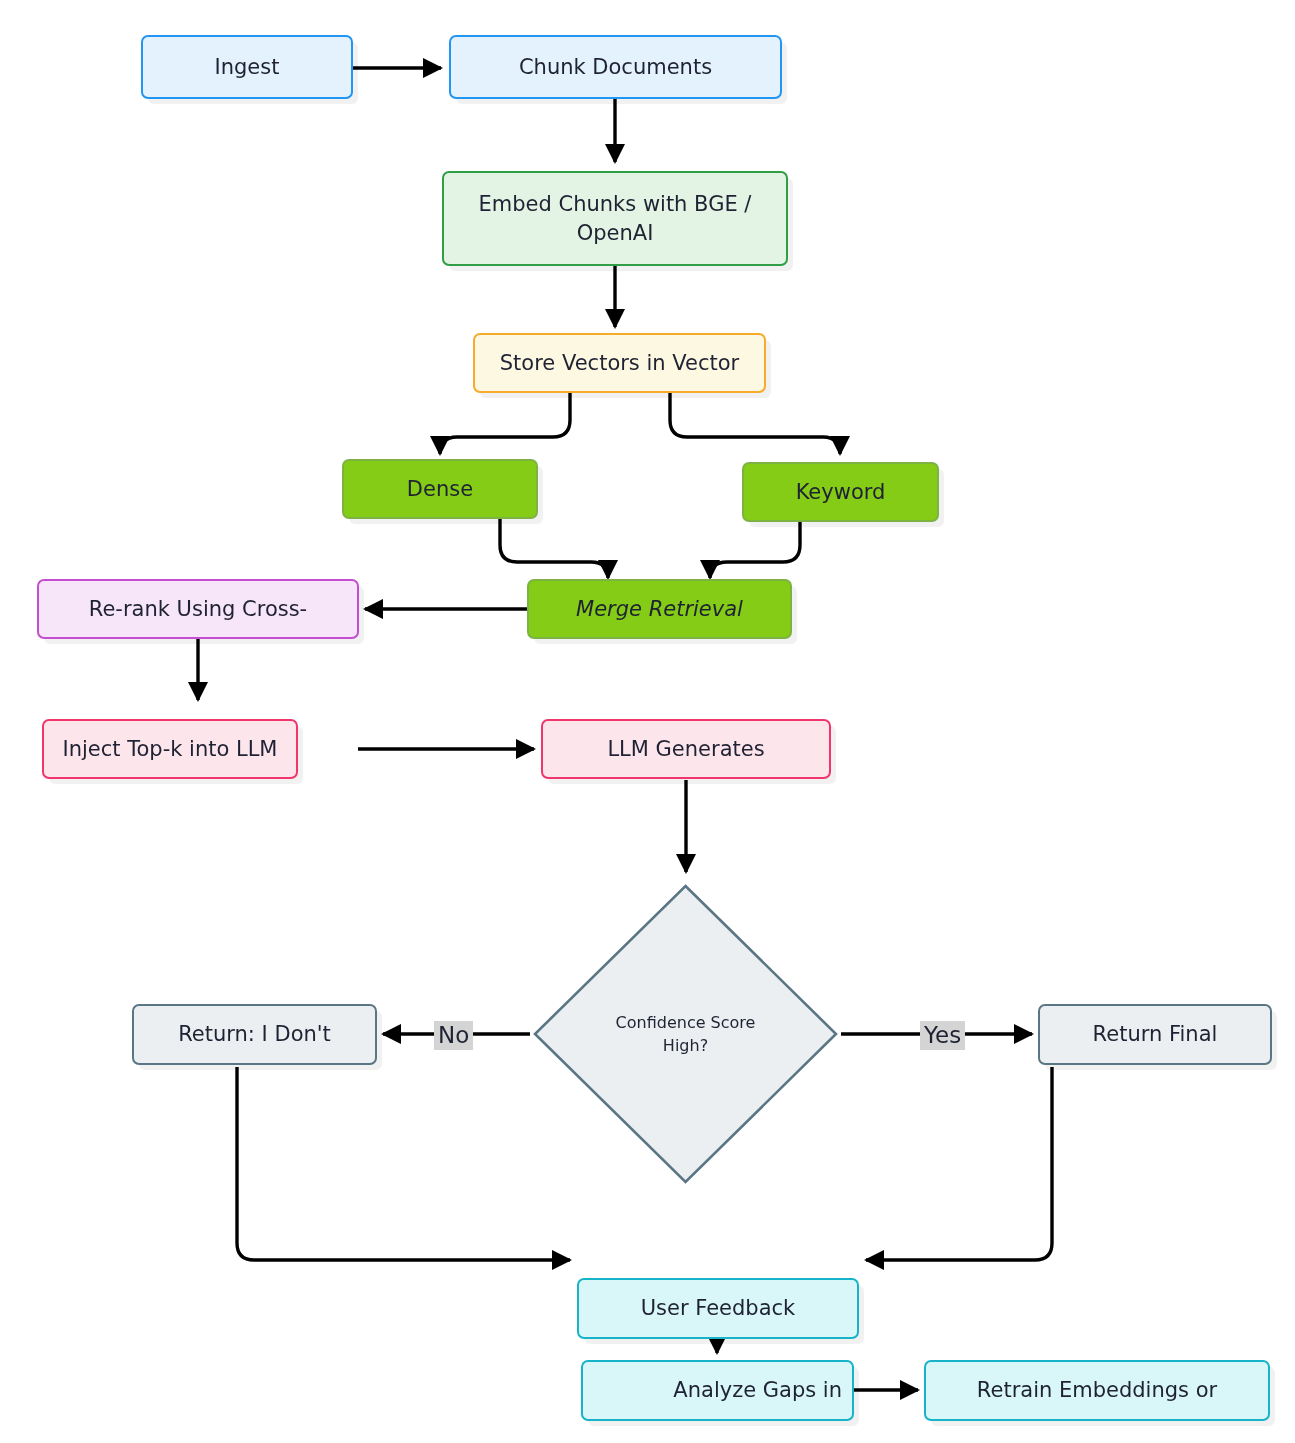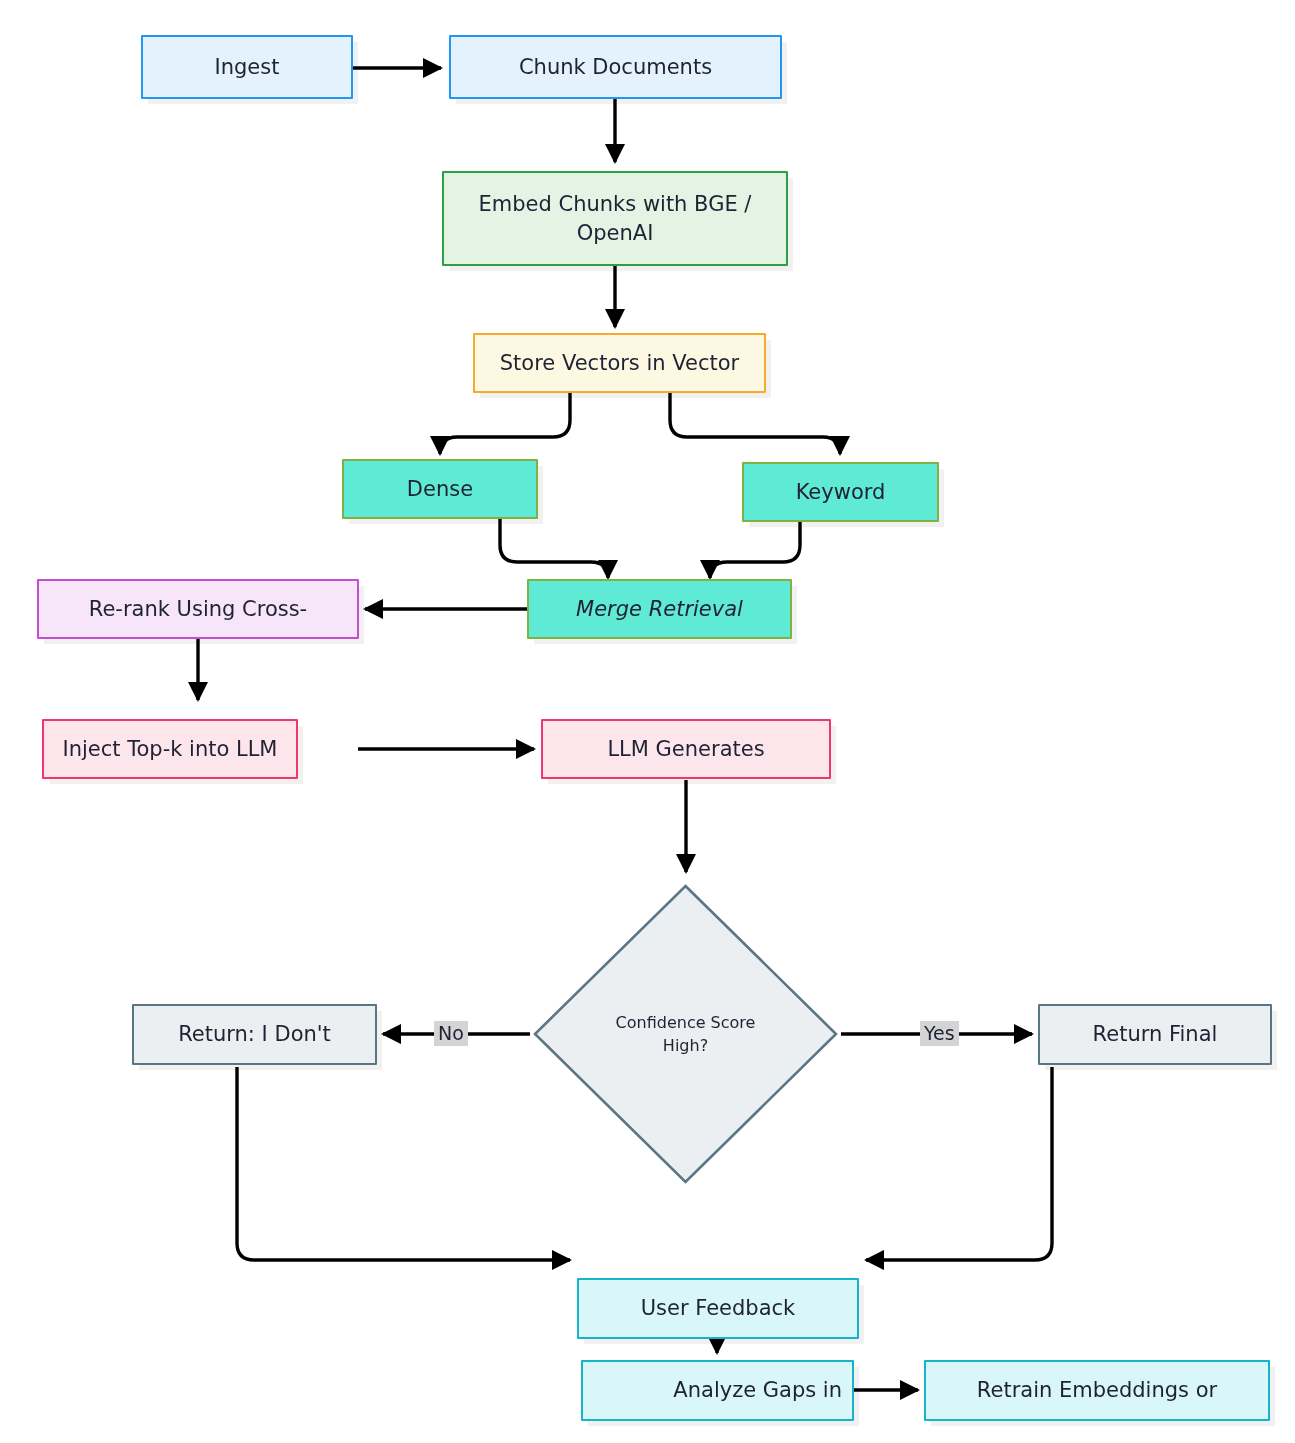--- a/index.html
+++ b/index.html
@@ -27,38 +27,38 @@
   }
   .node {
     position: absolute;
     box-sizing: border-box;
     display: flex;
     align-items: center;
     justify-content: center;
     text-align: center;
     border-width: 2px;
     border-style: solid;
-    border-radius: 1px;
+    border-radius: 7px;
     color: #1f2233;
     font-size: 21px;
     line-height: 1.35;
     padding: 4px 10px;
     box-shadow: 6px 6px 0 -1px rgba(0,0,0,0.055);
     z-index: 2;
   }
   .node-label {
     display: block;
     width: 100%;
     white-space: pre-line;
   }
   
   .c-blue   { background: #e3f2fd; border-color: #2196f3; }
   .c-green  { background: #e3f4e4; border-color: #2f9e44; }
   .c-amber  { background: #fdf8e1; border-color: #f6ac2a; }
-  .c-lgreen { background: #5eead4; border-color: #7cb342; }
+  .c-lgreen { background: #84cc16; border-color: #7cb342; }
   .c-purple { background: #f7e5f9; border-color: #c34fd0; }
   .c-pink   { background: #fde5ec; border-color: #f1356d; }
   .c-grey   { background: #eceff1; border-color: #5a7684; text-align: center; }
   .c-cyan   { background: #d9f7f9; border-color: #16b3c9; }
 
   .diamond-wrap {
     position: absolute;
     z-index: 2;
   }
   .diamond-wrap svg {
@@ -78,21 +78,21 @@
     text-align: center;
     color: #1f2233;
     font-size: 16px;
     line-height: 1.45;
     white-space: pre-line;
   }
   .edge-label {
     position: absolute;
     background: #d4d4d4;
     color: #1f2233;
-    font-size: 19px;
+    font-size: 23px;
     line-height: 1.1;
     padding: 2px 4px;
     z-index: 3;
     white-space: nowrap;
   }
 </style>
 </head>
 <body>
 
 <div id="canvas">

